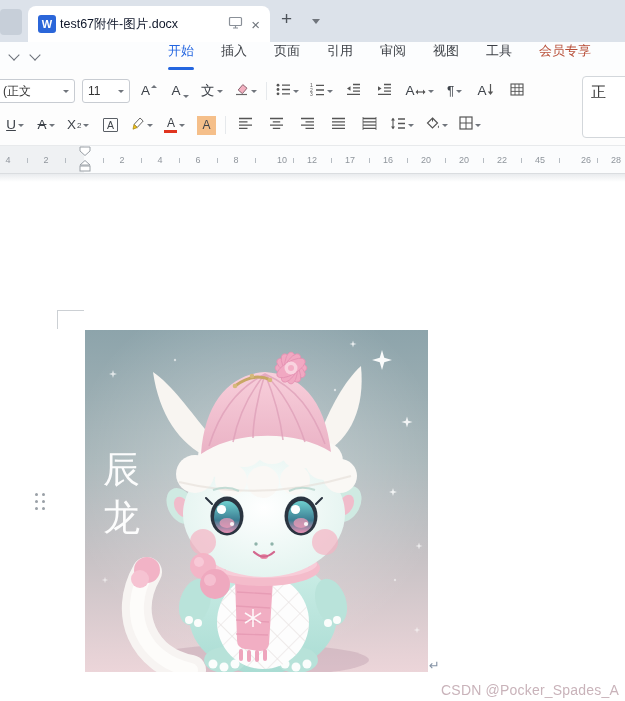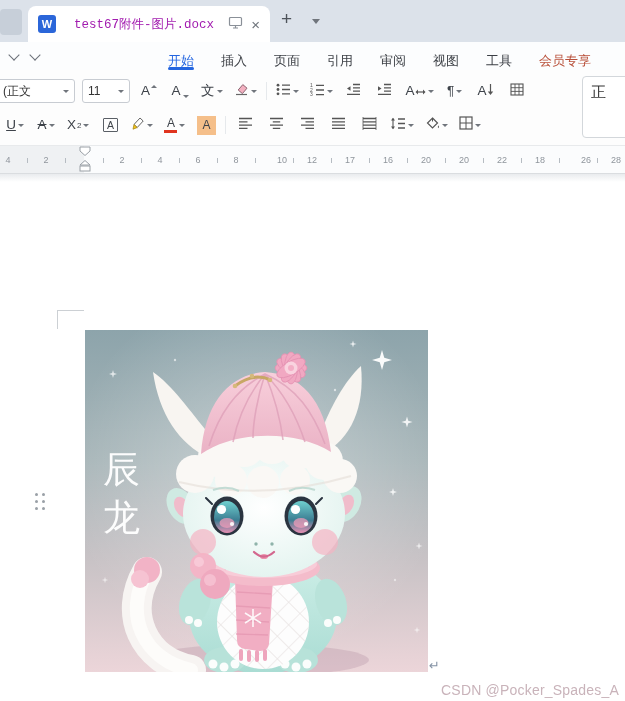--- a/index.html
+++ b/index.html
@@ -7,33 +7,33 @@
        font-family:"Liberation Sans","DejaVu Sans",sans-serif;-webkit-font-smoothing:antialiased;}
   .app{position:relative;width:625px;height:701px;overflow:hidden;background:#fff;}
 
   
   .tabbar{position:absolute;top:0;left:0;right:0;height:42px;background:#dce2ea;}
   .home-stub{position:absolute;left:0;top:9px;width:22px;height:26px;background:#c7cfd9;border-radius:4px;}
   .doc-tab{position:absolute;left:28px;top:6px;height:36px;width:242px;background:#fff;
            border-radius:8px 8px 0 0;display:flex;align-items:center;padding:0 10px;box-sizing:border-box;}
   .w-icon{width:18px;height:18px;background:#2b66d9;color:#fff;font-size:11px;font-weight:bold;
           border-radius:3px;display:flex;align-items:center;justify-content:center;flex:none;}
-  .tab-title{font-size:12.5px;color:#a21caf;margin:0 8px 0 18px;white-space:nowrap;overflow:hidden;flex:1;font-family:Liberation Mono, monospace;}
+  .tab-title{font-size:12.5px;color:#0f172a;margin:0 8px 0 4px;white-space:nowrap;overflow:hidden;flex:1;}
   .tab-close{color:#6e747b;font-size:15px;margin-left:8px;line-height:1;}
   .new-tab{position:absolute;left:281px;top:9px;font-size:19px;color:#4e545b;line-height:1;}
   .tab-caret{position:absolute;left:310px;top:19px;}
 
   
   .menubar{position:absolute;top:42px;left:0;right:0;height:28px;background:#fcfdfe;}
   .chev{width:7px;height:7px;border-right:1.6px solid #6a7078;border-bottom:1.6px solid #6a7078;
         transform:rotate(45deg);display:inline-block;}
   .mb-chev1{position:absolute;left:10px;top:9px;}
   .mb-chev2{position:absolute;left:31px;top:9px;}
   .menu-items{position:absolute;left:168px;top:0;height:100%;display:flex;gap:27px;align-items:center;}
-  .menu-item{font-size:13px;color:#3b3f45;position:relative;height:100%;display:flex;align-items:flex-end;cursor:default;}
+  .menu-item{font-size:13px;color:#3b3f45;position:relative;height:100%;display:flex;align-items:flex-start;cursor:default;}
   .menu-item.active .mi-label{color:#2466e0;}
   .menu-item.accent .mi-label{color:#b8503a;}
   .menu-underline{position:absolute;bottom:0;left:50%;transform:translateX(-50%);width:26px;height:3px;
                   background:#2466e0;border-radius:2px;}
 
   
   .toolbar{position:absolute;top:70px;left:0;right:0;height:76px;background:#fdfdfd;border-bottom:1px solid #e8eaec;box-sizing:border-box;}
   .tb-row1{position:absolute;top:8px;left:0;height:26px;display:flex;align-items:center;gap:7px;}
   .tb-row2{position:absolute;top:42px;left:3px;height:26px;display:flex;align-items:center;gap:7px;}
   .select{height:24px;border:1px solid #c8ccd2;border-radius:3px;background:#fff;display:flex;align-items:center;
@@ -323,21 +323,21 @@
         <span class="ruler-num" style="left: 160px;">4</span>
         <span class="ruler-num" style="left: 198px;">6</span>
         <span class="ruler-num" style="left: 236px;">8</span>
         <span class="ruler-num" style="left: 274px; margin-left: 8px;">10</span>
         <span class="ruler-num" style="left: 312px;">12</span>
         <span class="ruler-num" style="left: 350px;">17</span>
         <span class="ruler-num" style="left: 388px;">16</span>
         <span class="ruler-num" style="left: 426px;">20</span>
         <span class="ruler-num" style="left: 464px; text-align: center;">20</span>
         <span class="ruler-num" style="left: 502px;">22</span>
-        <span class="ruler-num" style="left: 540px;">18</span>
+        <span class="ruler-num" style="left: 540px;">45</span>
         <span class="ruler-num" style="left: 586px;">26</span>
         <span class="ruler-num" style="left: 616px;">28</span>
         <span class="ruler-tick" style="left: 27px;"></span>
         <span class="ruler-tick" style="left: 65px;"></span>
         <span class="ruler-tick" style="left: 103px;"></span>
         <span class="ruler-tick" style="left: 141px;"></span>
         <span class="ruler-tick" style="left: 179px;"></span>
         <span class="ruler-tick" style="left: 217px;"></span>
         <span class="ruler-tick" style="left: 255px;"></span>
         <span class="ruler-tick" style="left: 293px;"></span>

